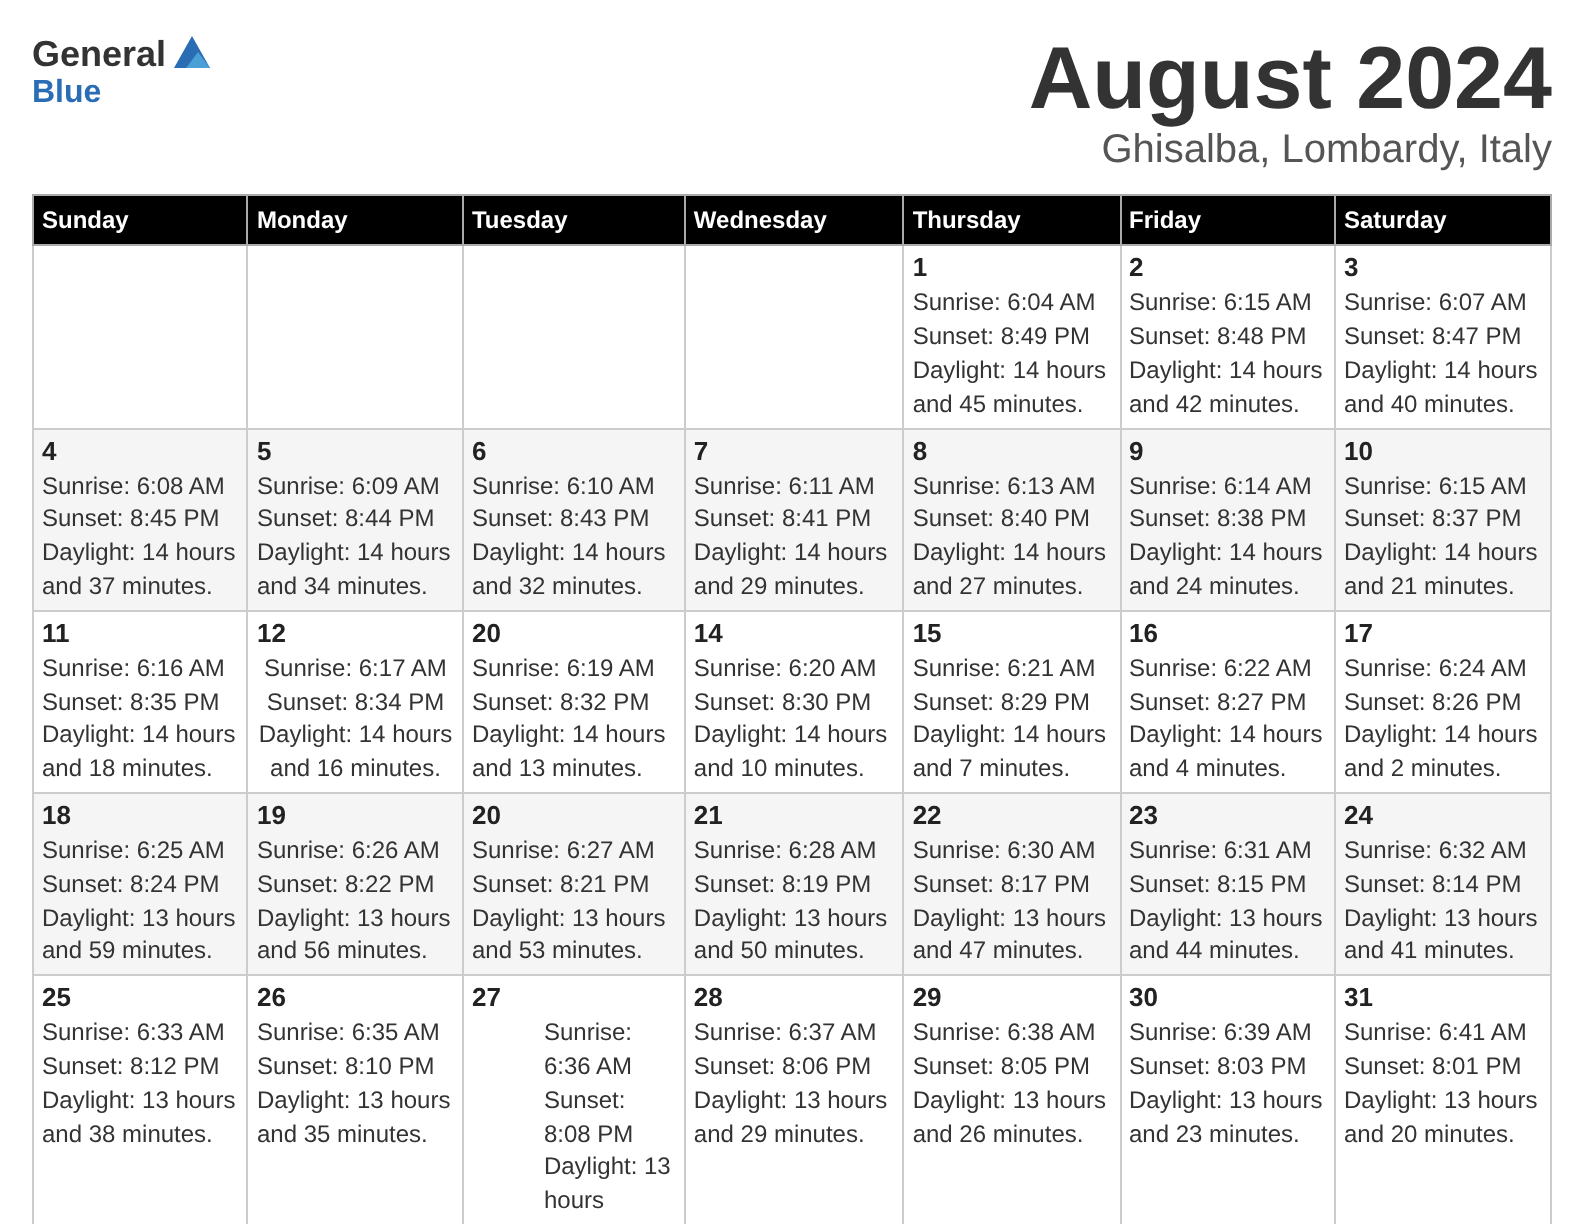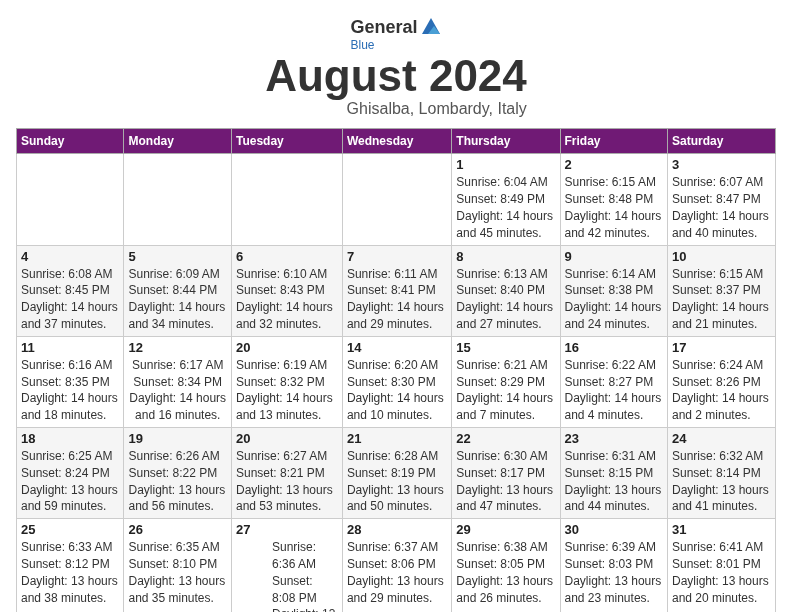--- a/index.html
+++ b/index.html
@@ -5,69 +5,68 @@
     * { box-sizing: border-box; margin: 0; padding: 0; }
     body {
       font-family: Arial, sans-serif;
       background: #fff;
       width: 792px;
       min-height: 612px;
       padding: 16px;
     }
     .header {
       display: flex;
-      align-items: center;
+      align-items: flex-start;
       justify-content: space-between;
       margin-bottom: 10px;
-      flex-direction: column;
     }
     .logo {
       display: flex;
       flex-direction: column;
       align-items: flex-start;
     }
     .logo-text {
       display: flex;
       align-items: center;
     }
     .logo-general {
       font-size: 18px;
       font-weight: bold;
       color: #333;
     }
     .logo-blue {
-      font-size: 12px;
-      font-weight: normal;
+      font-size: 16px;
+      font-weight: bold;
       color: #2a6db5;
     }
     .logo-icon {
       width: 22px;
       height: 22px;
       margin-left: 2px;
     }
     .title-block {
       text-align: right;
     }
     .month-title {
       font-size: 44px;
       font-weight: bold;
       color: #333;
       line-height: 1.1;
     }
     .location-title {
-      font-size: 16px;
+      font-size: 20px;
       color: #555;
     }
     .calendar {
       width: 100%;
       border-collapse: collapse;
       font-size: 11px;
     }
     .calendar th {
-      background: #701a75;
+      background: #000000;
       color: #fff;
       padding: 5px 4px;
       text-align: left;
       font-size: 12px;
       border: 1px solid #aaa;
     }
     .calendar td {
       border: 1px solid #ccc;
       vertical-align: top;
       padding: 3px 4px;

